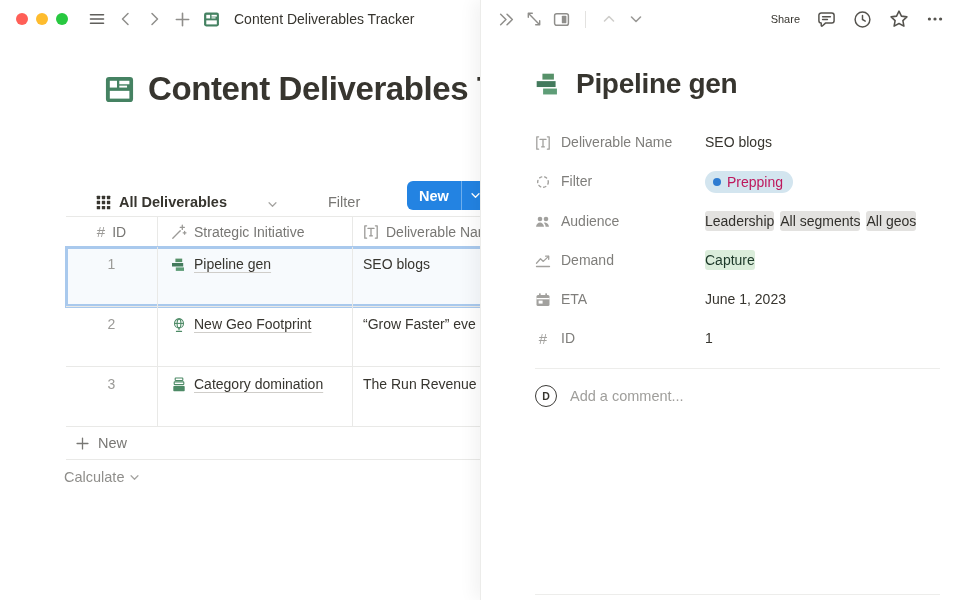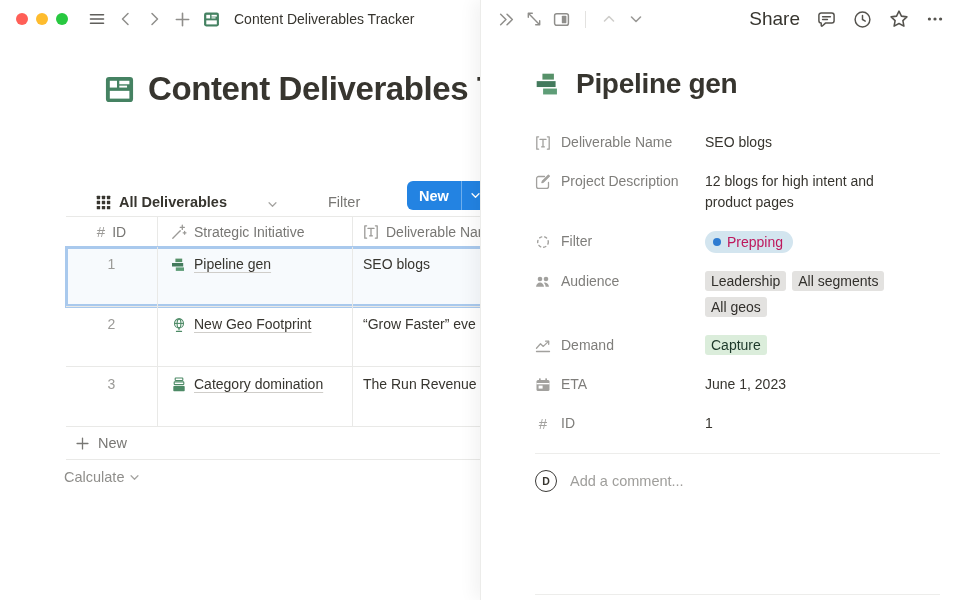--- a/index.html
+++ b/index.html
@@ -55,33 +55,33 @@
 
   
   .right-pane { position:absolute; left:480px; top:0; width:480px; height:600px; background:#fff; border-left:1px solid #ececea; box-shadow:-6px 0 16px rgba(0,0,0,0.05); }
   .topbar-right { display:flex; align-items:center; height:38px; padding:0 16px 0 17px; }
   .tr-left { display:flex; align-items:center; gap:11px; color:#8f8e8b; }
   .tr-div { width:1px; height:17px; background:#e3e2e0; margin:0 4px; }
   .chev-up { color:#cfcecb; }
   .chev-dn { color:#9b9a97; }
   .tr-spacer { flex:1; }
   .tr-right { display:flex; align-items:center; gap:17px; color:#55534e; }
-  .share-label { font-size:19px; color:#37352f; }
+  .share-label { font-size:11px; color:#37352f; }
 
   .panel-content { padding:30px 20px 0 54px; }
   .panel-title-row { display:flex; align-items:center; gap:14px; }
   .panel-title { font-size:28px; font-weight:700; letter-spacing:-0.3px; color:#37352f; }
 
   .props { margin-top:32px; }
   .prop { display:flex; align-items:flex-start; margin-bottom:18px; }
   .prop-label { flex:0 0 170px; display:flex; align-items:center; gap:10px; color:#7f7e7b; font-size:14px; line-height:21px; }
   .prop-icon { display:flex; color:#a2a19e; width:16px; justify-content:center; }
   .prop-value { width:212px; font-size:14px; line-height:21px; color:#37352f; }
   .tag-wrap { display:flex; flex-wrap:wrap; gap:6px; }
-  .tag { display:inline-block; height:20px; line-height:20px; padding:0 6px; border-radius:3px; font-size:14px; background:#e3e2e0; color:#32302c; white-space:nowrap;text-align:center; }
+  .tag { display:inline-block; height:20px; line-height:20px; padding:0 0; border-radius:3px; font-size:14px; background:#e3e2e0; color:#32302c; white-space:nowrap;text-align:center; }
   .tag.green { background:#dbeddb; color:#1c3829; }
   .tag.yellow { background:#fdecc8; color:#402c1b; }
   .status-pill { display:inline-flex; align-items:center; gap:6px; height:22px; padding:0 10px 0 8px; border-radius:11px; background:#d3e5ef; color:#be185d; font-size:14px; }
   .status-dot { width:8px; height:8px; border-radius:50%; background:#2e7cd1; }
   .add-prop { display:flex; align-items:center; gap:10px; color:#9f9e9b; font-size:14px; margin-top:21px; }
   .panel-divider { border-top:1px solid #ededeb; margin-top:19px; }
   .comment-row { display:flex; align-items:center; gap:13px; margin-top:16px; }
   .avatar { width:22px; height:22px; border-radius:50%; border:1.4px solid #3b3a37; display:flex; align-items:center; justify-content:center; font-size:10.5px; font-weight:700; color:#37352f; }
   .comment-placeholder { color:#9f9e9b; font-size:14.5px; }
   .panel-bottom-line { position:absolute; left:54px; right:20px; bottom:5px; border-top:1px solid #ededeb; }
@@ -383,32 +383,20 @@
               <svg width="16" height="16" viewBox="0 0 16 16" fill="none" stroke="#a2a19e" stroke-width="1.3" stroke-linecap="round" stroke-linejoin="round">
                   <path d="M3.6 1.8H1.8v12.4h1.8M12.4 1.8h1.8v12.4h-1.8"></path>
                   <path d="M5 4.4h6M8 4.4v7.4M6.6 11.8h2.8"></path>
                 </svg>
             </span>
             <span>Deliverable Name</span>
           </div>
           <div class="prop-value">SEO blogs</div>
         </div>
 
-        <div class="prop">
-          <div class="prop-label">
-            <span class="prop-icon">
-              <svg width="16" height="16" viewBox="0 0 16 16" fill="none" stroke="#a2a19e" stroke-width="1.3" stroke-linecap="round" stroke-linejoin="round">
-                  <path d="M9.5 2.5H3.6a2 2 0 00-2 2v7.9a2 2 0 002 2h7.9a2 2 0 002-2V8.5"></path>
-                  <path d="M13.9 1.6l.5.5-6 6-1.5.5.5-1.5 6-6z" fill="#a2a19e"></path>
-                </svg>
-            </span>
-            <span>Project Description</span>
-          </div>
-          <div class="prop-value">12 blogs for high intent and product pages</div>
-        </div>
 
         <div class="prop">
           <div class="prop-label">
             <span class="prop-icon">
               <svg width="16" height="16" viewBox="0 0 16 16" fill="none" stroke="#a2a19e" stroke-width="1.4" stroke-linecap="round">
                   <circle cx="8" cy="8" r="5.3" stroke-dasharray="2.2 3"></circle>
                 </svg>
             </span>
             <span>Filter</span>
           </div>

